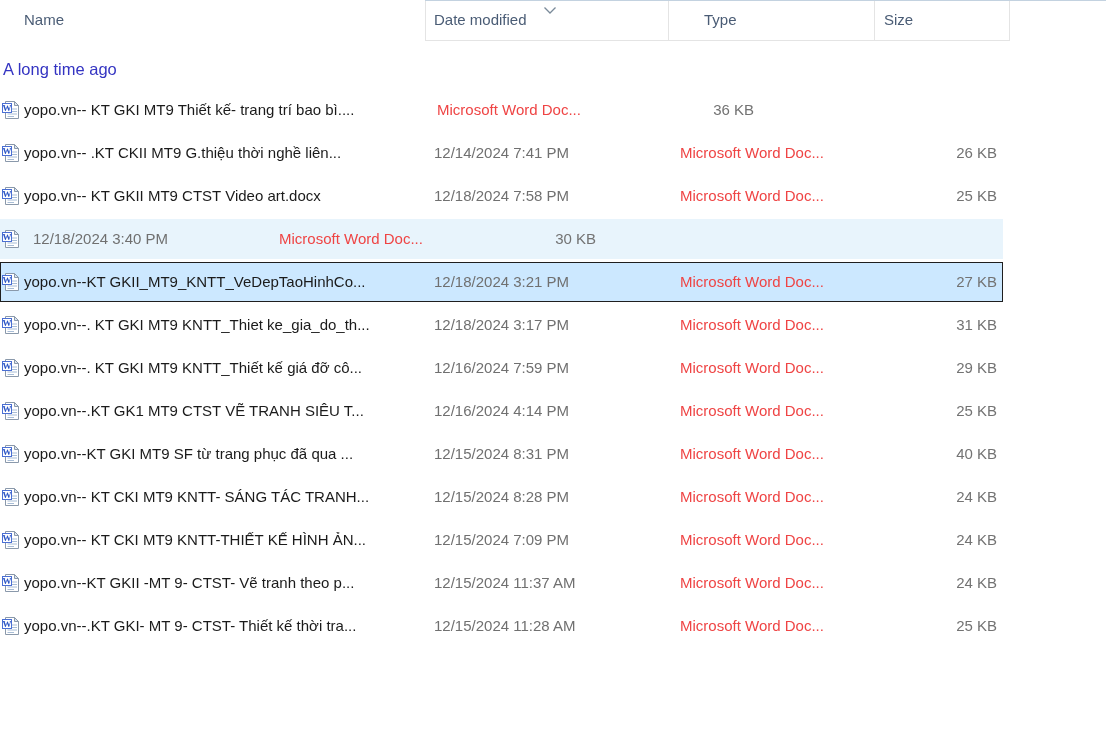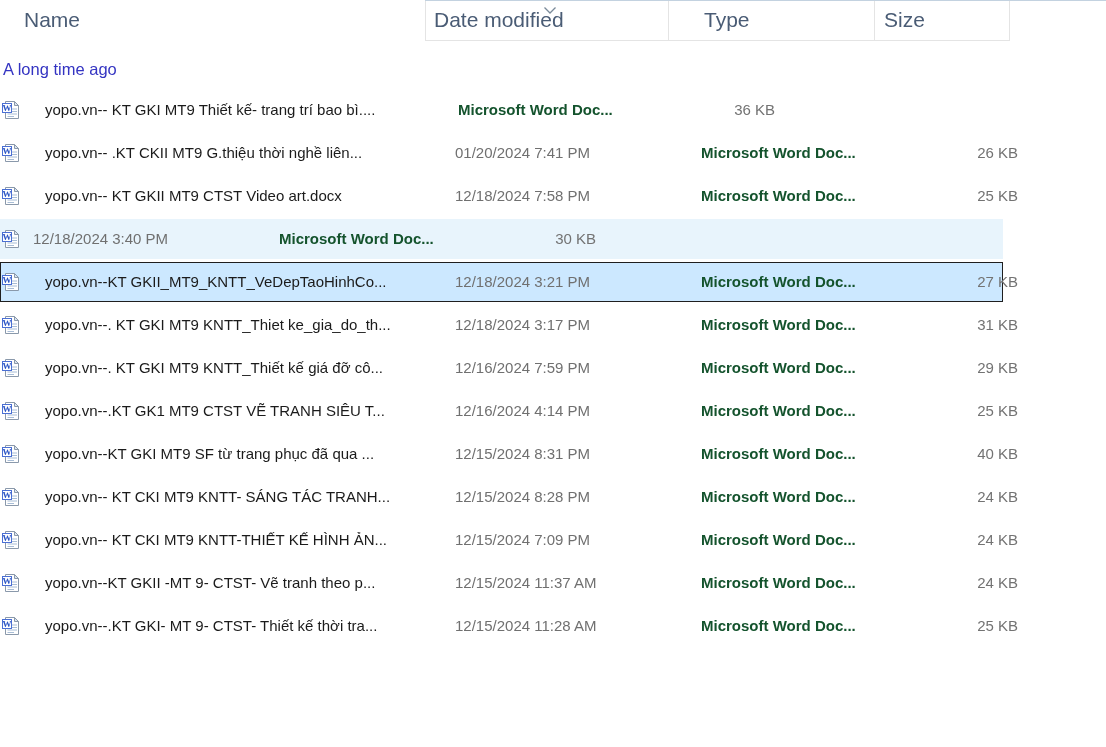--- a/index.html
+++ b/index.html
@@ -10,42 +10,42 @@
   }
   .explorer{position:absolute;inset:0;}
 
   
   .header-row{position:absolute;top:0;left:0;width:1106px;height:41px;}
   .header-top-line{position:absolute;top:0;left:425px;width:681px;height:1px;background:#c3d2e0;}
   .header-bottom-line{position:absolute;top:40px;left:425px;width:584px;height:1px;background:#e4e4e4;}
   .col-sep{position:absolute;top:1px;width:1px;height:40px;background:#e4e4e4;}
   .col-header{
     position:absolute;top:0;height:40px;line-height:40px;
-    font-size:21px;color:#4a5c75;white-space:nowrap;cursor:default;
+    font-size:15px;color:#4a5c75;white-space:nowrap;cursor:default;
   }
   .sort-chevron{position:absolute;top:1px;left:543px;width:14px;height:9px;}
 
   
   .group-label{
     position:absolute;top:58px;left:3px;height:22px;line-height:22px;
     font-size:16.5px;color:#3434c2;white-space:nowrap;cursor:default;
   }
 
   
   .file-list{position:absolute;top:88px;left:0;width:1106px;}
   .file-row{position:relative;height:43px;}
   .file-row .hl{position:absolute;left:0;top:2px;bottom:1px;width:1003px;box-sizing:border-box;}
   .file-row.hover .hl{background:#e8f4fc;}
   .file-row.selected .hl{background:#cce8ff;border:1px solid #1f1f1f;}
   .cells{position:relative;display:flex;align-items:center;height:100%;z-index:1;}
   .cell{white-space:nowrap;overflow:hidden;box-sizing:border-box;}
   .icon-cell{flex:0 0 24px;padding-left:2px;display:flex;align-items:center;}
-  .name-cell{flex:0 0 401px;font-size:15px;color:#1b1b1b;margin-left:21px;}
+  .name-cell{flex:0 0 401px;font-size:15px;color:#1b1b1b;}
   .date-cell{flex:0 0 243px;padding-left:9px;font-size:15px;color:#707070;}
-  .type-cell{flex:0 0 206px;padding-left:12px;font-size:15px;color:#14532d;font-weight:bold;}
+  .type-cell{flex:0 0 206px;padding-left:12px;font-size:15px;color:#ef4444;}
   .size-cell{flex:0 0 129px;padding-right:6px;font-size:15px;color:#737373;text-align:right;}
 </style>
 </head>
 <body>
 
 <div class="explorer">
 
   <div class="header-row">
     <div class="header-top-line"></div>
 
@@ -115,21 +115,21 @@
             <line x1="5.5" y1="8" x2="15" y2="8"></line>
             <line x1="5.5" y1="10.5" x2="15" y2="10.5"></line>
             <line x1="5.5" y1="13" x2="15" y2="13"></line>
             <line x1="5.5" y1="15.5" x2="12" y2="15.5"></line>
           </g>
           <rect x="0.5" y="2.5" width="9" height="9" fill="#ffffff" stroke="#4a6fd4" stroke-width="1"></rect>
           <text x="5" y="10" text-anchor="middle" font-family="Liberation Serif, DejaVu Serif, serif" font-size="9" font-weight="bold" fill="#2b55c4">W</text>
         </svg>
       </span>
       <span class="cell name-cell">yopo.vn-- .KT CKII MT9 G.thiệu thời nghề liên...</span>
-      <span class="cell date-cell">01/20/2024 7:41 PM</span>
+      <span class="cell date-cell">12/14/2024 7:41 PM</span>
       <span class="cell type-cell">Microsoft Word Doc...</span>
       <span class="cell size-cell">26 KB</span>
     </div>
   </div>
       <div class="file-row">
     <div class="hl"></div>
     <div class="cells">
       <span class="cell icon-cell">
         <svg width="17" height="18" viewBox="0 0 17 18">
           <path d="M3.5 0.5 h9 l4 4 v13 h-13 z" fill="#ffffff" stroke="#8a99ab" stroke-width="1"></path>

